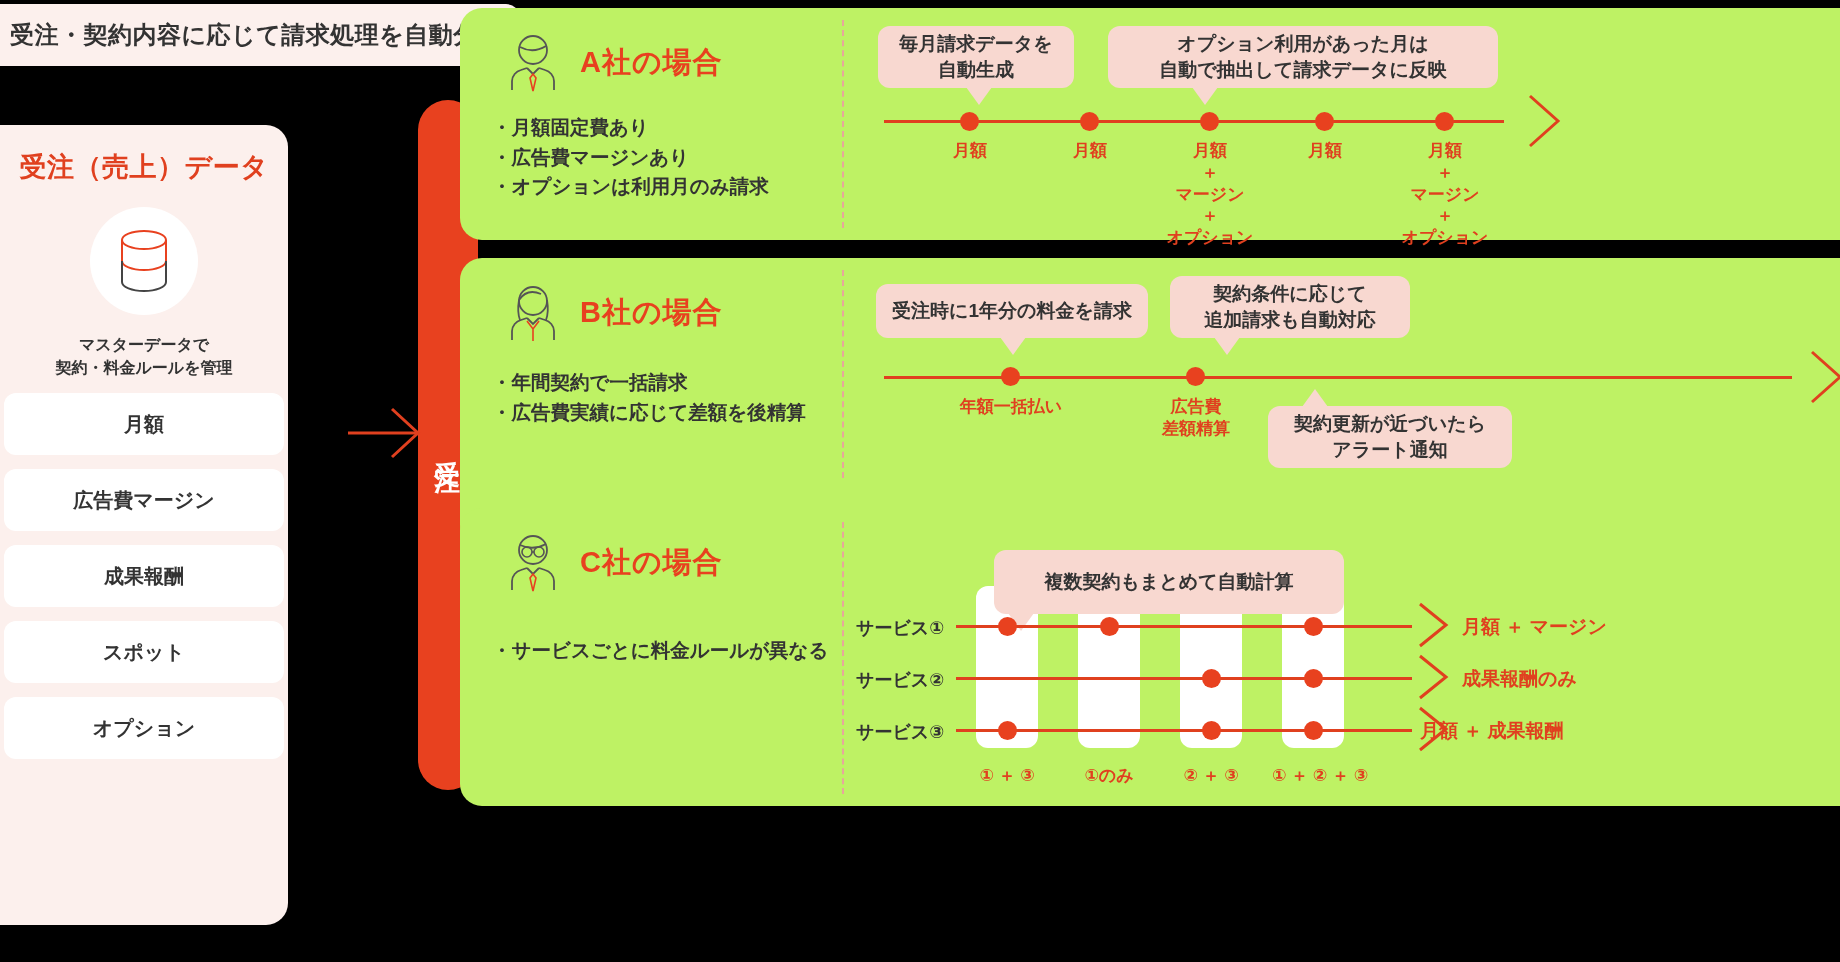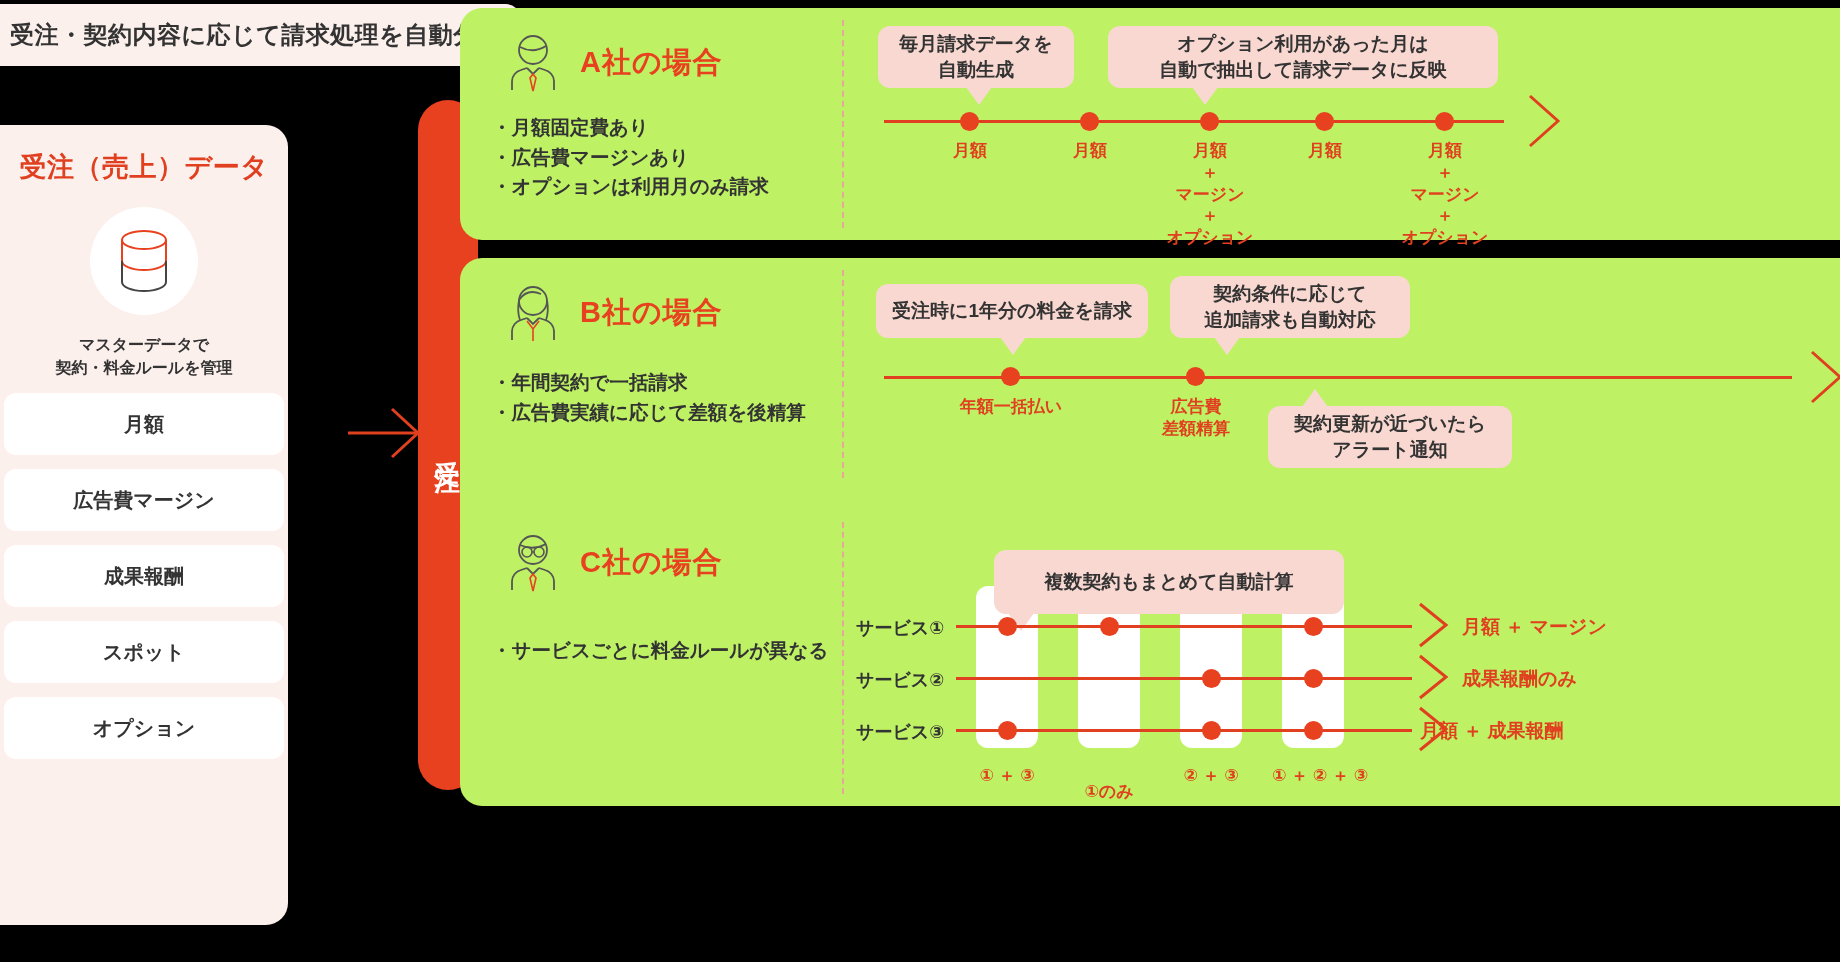--- a/index.html
+++ b/index.html
@@ -331,16 +331,16 @@
   <div class="tl-line" style="left:496px;top:221px;width:456px;"></div>
   <div class="dot" style="left:538px;top:213px;"></div>
   <div class="dot" style="left:742px;top:213px;"></div>
   <div class="dot" style="left:844px;top:213px;"></div>
   <svg class="abs" style="left:946px;top:198px;" width="50" height="48">
     <polyline points="14,2 40,23 14,44" fill="none" stroke="#E0401F" stroke-width="3"></polyline>
   </svg>
   <div class="out-lbl" style="left:960px;top:210px;">月額 ＋ 成果報酬</div>
 
   <div class="sum-lbl" style="left:547px;top:256px;width:130px;">① ＋ ③</div>
-  <div class="sum-lbl" style="left:649px;top:272px;width:130px;">①のみ</div>
+  <div class="sum-lbl" style="left:649px;top:256px;width:130px;">①のみ</div>
   <div class="sum-lbl" style="left:751px;top:256px;width:130px;">② ＋ ③</div>
   <div class="sum-lbl" style="left:860px;top:256px;width:160px;">① ＋ ② ＋ ③</div>
 </div>
 
 </body></html>

